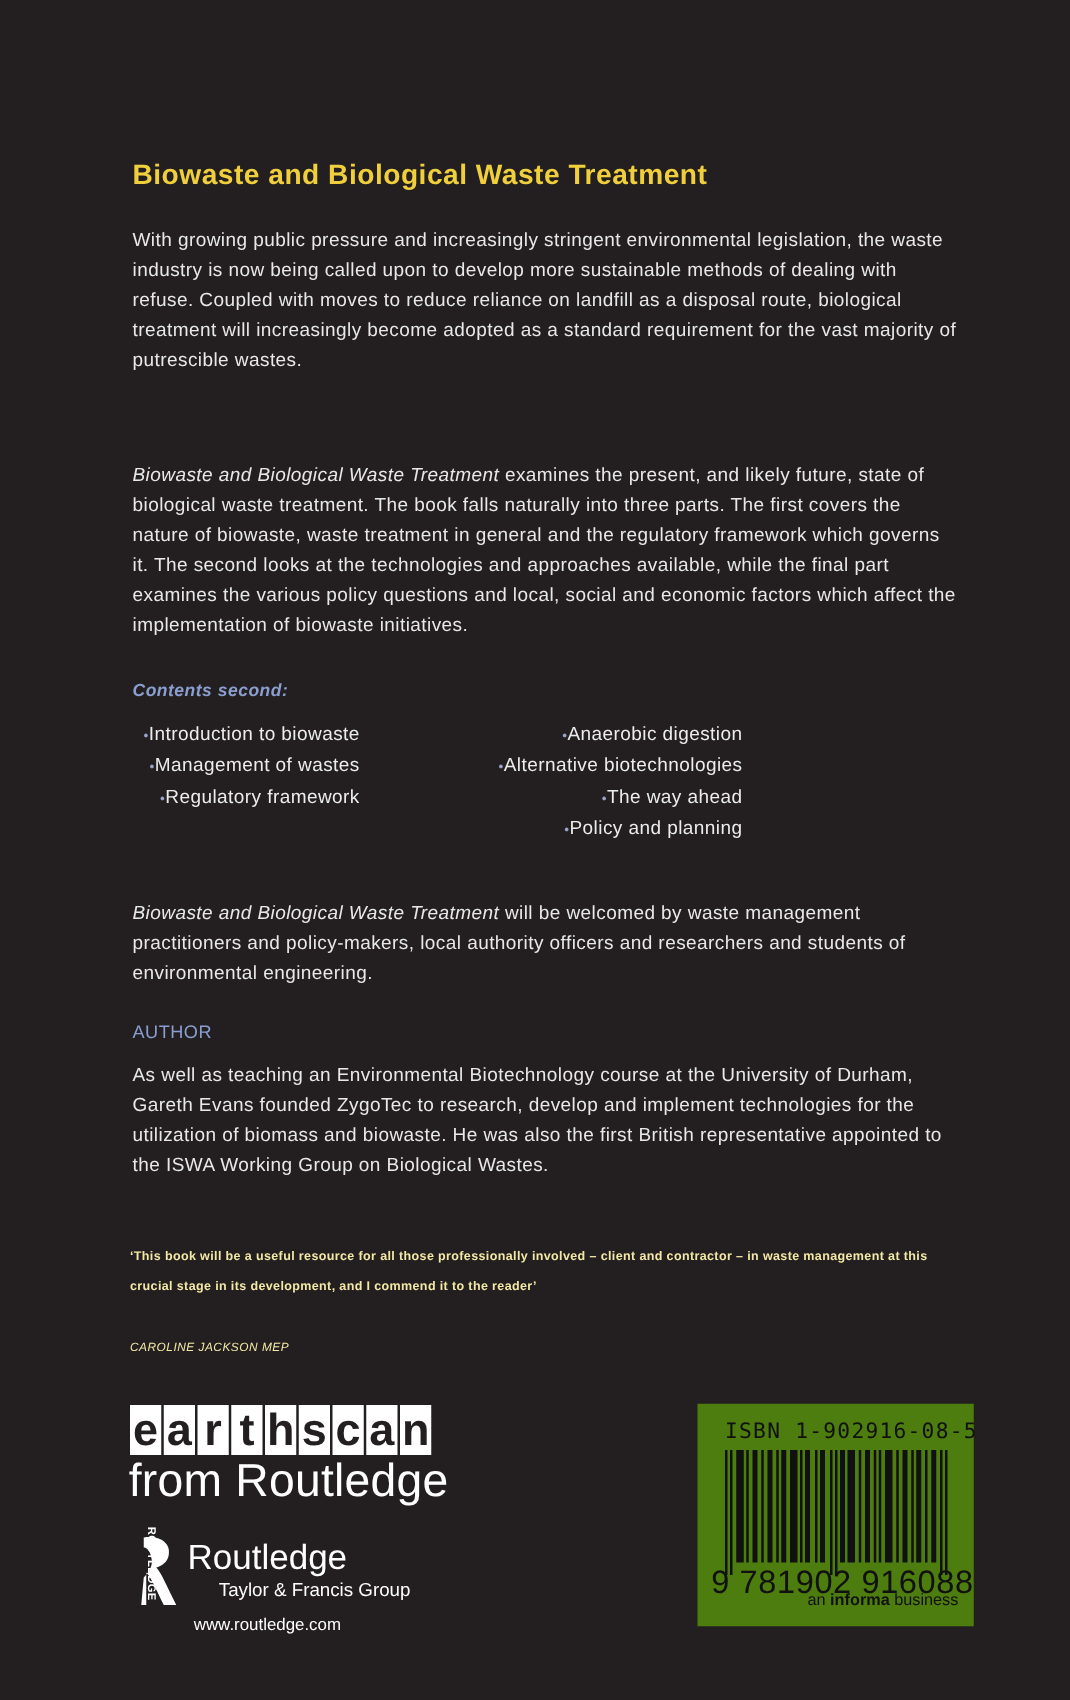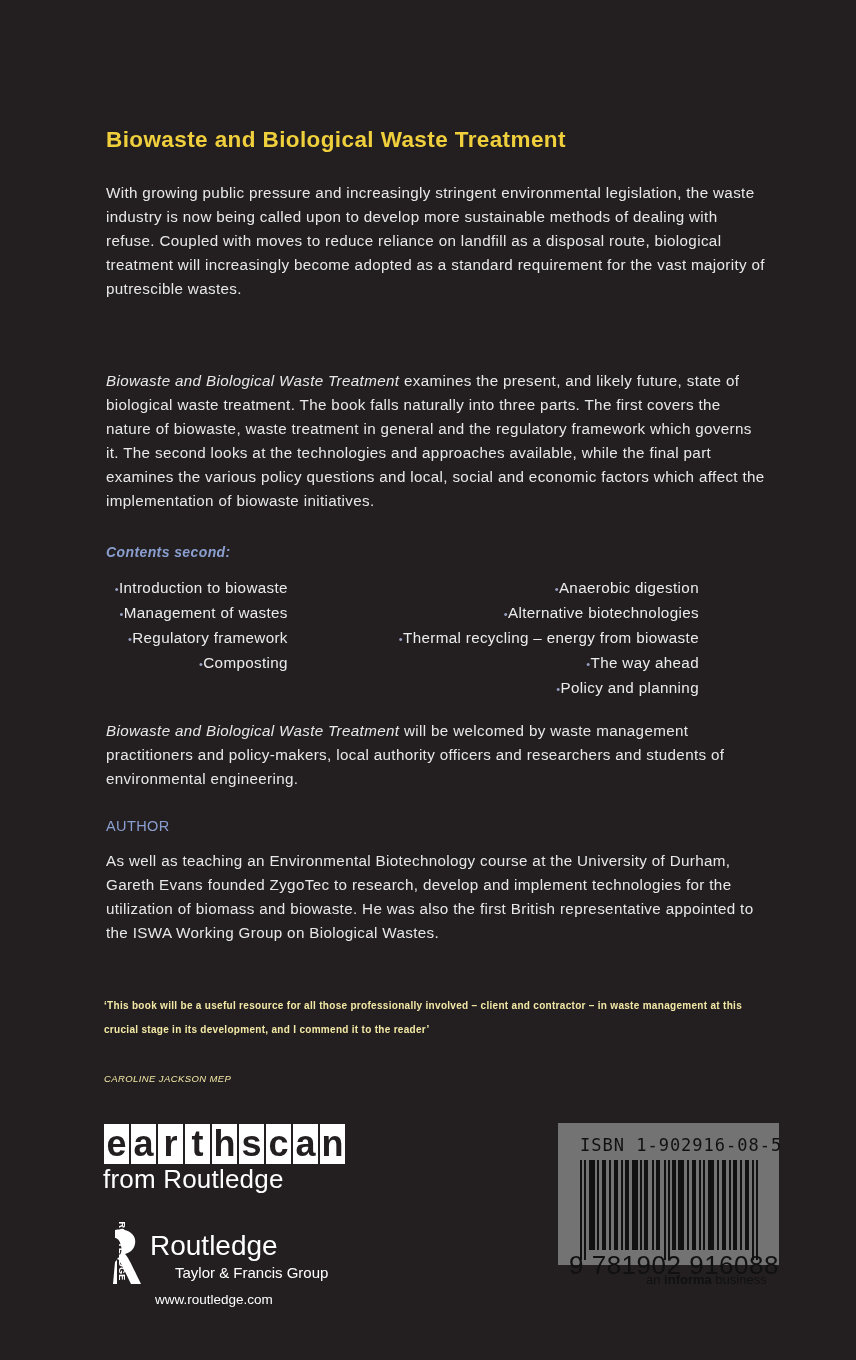--- a/index.html
+++ b/index.html
@@ -16,54 +16,52 @@
   .list-right{left:390px;}
   .list div{white-space:nowrap;text-align:right;}
   .bullet{color:#9aa4c8;display:inline-block;width:13px;font-size:11px;}
   .p3{top:719px;}
   .author-head{left:106px;top:818px;font-size:14.5px;color:#8a9fd0;letter-spacing:0.4px;}
   .p4{top:849px;}
   .quote{left:104px;top:994px;width:660px;font-size:10px;line-height:24px;font-weight:bold;color:#f3e9a6;letter-spacing:0.3px;}
   .quote-author{left:104px;top:1073px;font-size:9.5px;font-weight:normal;font-style:italic;color:#f3e9a6;letter-spacing:0.4px;}
   .earthscan{left:104px;top:1124px;display:flex;gap:2px;}
   .earthscan span{display:inline-block;width:25px;height:40px;background:#fff;color:#231f20;font-size:36px;font-weight:bold;text-align:center;line-height:40px;}
-  .from{left:103px;top:1164px;font-size:26px;color:#fff;letter-spacing:0.2px;}
+  .from{left:103px;top:1164px;font-size:37px;color:#fff;letter-spacing:0.2px;}
   .rlogo{left:103px;top:1228px;width:40px;height:58px;}
   .rvert{left:92px;top:1246px;transform:rotate(90deg);font-size:9px;font-weight:bold;color:#fff;letter-spacing:0.3px;}
   .routledge{left:150px;top:1230px;font-size:28px;color:#fff;}
   .tf{left:152px;top:1264px;font-size:15px;color:#fff;margin-left:23px;}
   .url{left:155px;top:1292px;font-size:13.5px;color:#fff;}
-  .barcode-box{left:558px;top:1123px;width:221px;height:142px;background:#737373;}
+  .barcode-box{left:558px;top:1123px;width:221px;height:178px;background:#4d7c0f;}
   .isbn{left:22px;top:12px;font-family:"DejaVu Sans Mono",monospace;font-size:17px;color:#111;letter-spacing:1px;white-space:nowrap;}
   .bars{left:22px;top:37px;width:180px;height:100px;}
   .ean{left:11px;top:127px;font-size:26px;color:#111;white-space:nowrap;letter-spacing:0.5px;}
   .informa{left:88px;top:149px;font-size:13px;color:#111;white-space:nowrap;}
 </style>
 </head>
 <body>
 
 <div class="abs title">Biowaste and Biological Waste Treatment</div>
 
 <div class="abs para p1">With growing public pressure and increasingly stringent environmental legislation, the waste industry is now being called upon to develop more sustainable methods of dealing with refuse. Coupled with moves to reduce reliance on landfill as a disposal route, biological treatment will increasingly become adopted as a standard requirement for the vast majority of putrescible wastes.</div>
 
 <div class="abs para p2"><i>Biowaste and Biological Waste Treatment</i><span> examines the present, and likely future, state of biological waste treatment. The book falls naturally into three parts. The first covers the nature of biowaste, waste treatment in general and the regulatory framework which governs it. The second looks at the technologies and approaches available, while the final part examines the various policy questions and local, social and economic factors which affect the implementation of biowaste initiatives.</span></div>
 
 <div class="abs contents-head">Contents second:</div>
 
 <div class="abs list list-left">
   <div><span class="bullet">•</span><span>Introduction to biowaste</span></div>
   <div><span class="bullet">•</span><span>Management of wastes</span></div>
   <div><span class="bullet">•</span><span>Regulatory framework</span></div>
-  <div><span class="bullet">•</span><span>Composting</span></div>
 </div>
 
 <div class="abs list list-right">
   <div><span class="bullet">•</span><span>Anaerobic digestion</span></div>
   <div><span class="bullet">•</span><span>Alternative biotechnologies</span></div>
-  <div><span class="bullet">•</span><span>Thermal recycling – energy from biowaste</span></div>
   <div><span class="bullet">•</span><span>The way ahead</span></div>
   <div><span class="bullet">•</span><span>Policy and planning</span></div>
 </div>
 
 <div class="abs para p3"><i>Biowaste and Biological Waste Treatment</i><span> will be welcomed by waste management practitioners and policy-makers, local authority officers and researchers and students of environmental engineering.</span></div>
 
 <div class="abs author-head">AUTHOR</div>
 <div class="abs para p4">As well as teaching an Environmental Biotechnology course at the University of Durham, Gareth Evans founded ZygoTec to research, develop and implement technologies for the utilization of biomass and biowaste. He was also the first British representative appointed to the ISWA Working Group on Biological Wastes.</div>
 
 <div class="abs quote">‘This book will be a useful resource for all those professionally involved – client and contractor – in waste management at this crucial stage in its development, and I commend it to the reader’</div>

